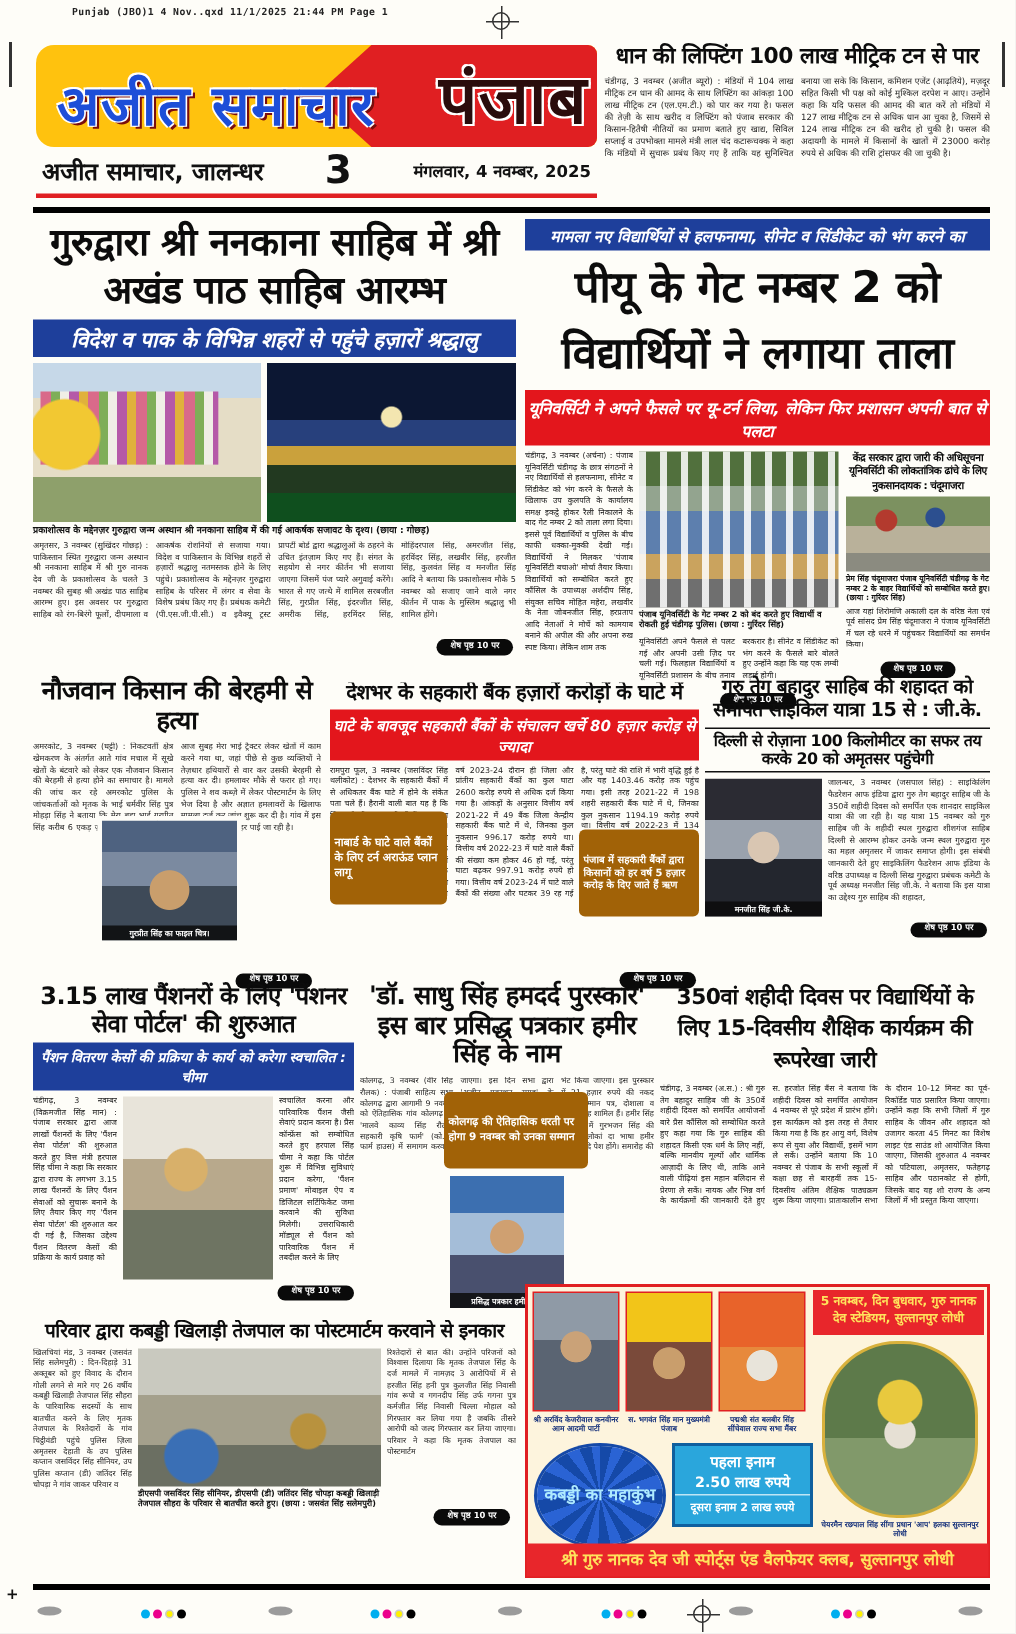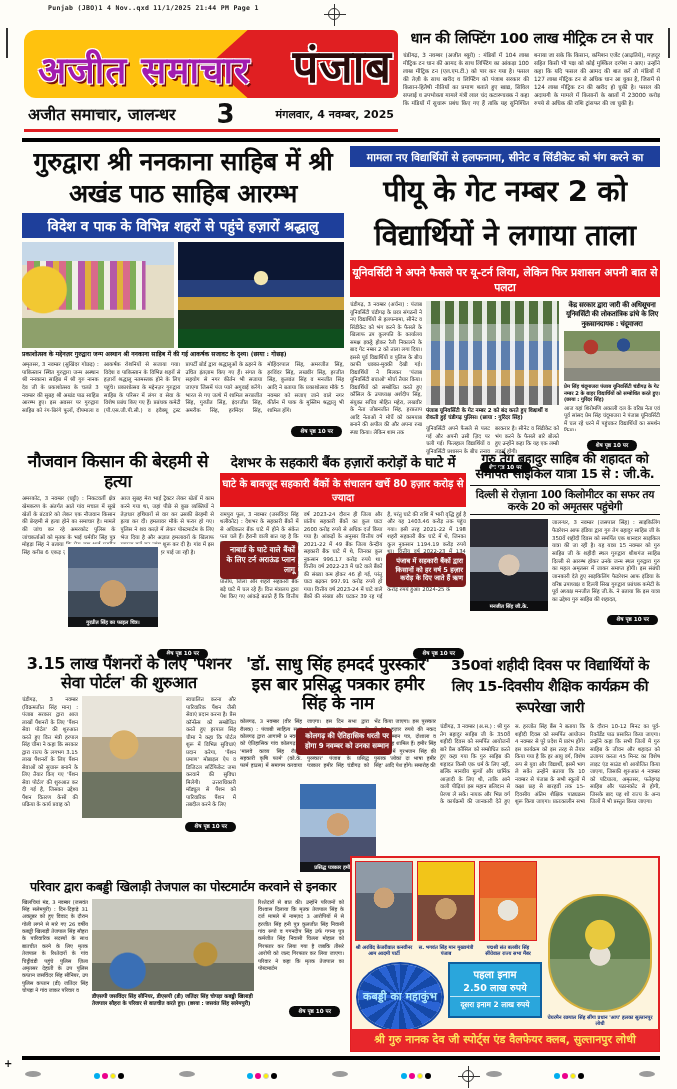--- a/index.html
+++ b/index.html
@@ -4,36 +4,36 @@
 <style>
   * { margin:0; padding:0; box-sizing:border-box; }
   html,body { background:#e9e9e9; }
   #page {
     position:relative; width:677px; height:1089px; margin:0 auto;
     background:#fefdf8; overflow:hidden;
     font-family:"DejaVu Sans","Liberation Sans",sans-serif; color:#111;
   }
   .abs { position:absolute; }
   .hl { font-weight:bold; color:#0c0c0c; text-align:center; line-height:1.16; letter-spacing:-0.3px; }
-  .bar { font-weight:bold; color:#fff; text-align:center; }
+  .bar { font-weight:bold; color:#fff; text-align:center;font-style:italic; }
   .bar-blue { background:#1e3f9b; }
   .bar-red  { background:#e3161c; }
   .bar-black{ background:#0a0a0a; }
   .body-txt { font-size:5.5px; line-height:1.42; text-align:justify; color:#1d1d1d; overflow:hidden; }
   .cols2 { column-count:2; column-gap:5px; }
   .cols3 { column-count:3; column-gap:5px; }
   .cols4 { column-count:4; column-gap:5px; }
   .cap { font-weight:bold; font-size:6px; line-height:1.3; color:#101010; text-align:left; }
   .pill {
     display:inline-block; background:#0a0a0a; color:#fff; font-weight:bold;
     font-size:5.6px; line-height:1; padding:2.5px 9px; border-radius:8px; white-space:nowrap;
   }
   .blackbox {
-    background:#7f1d1d; color:#fff; font-weight:bold; text-align:right;
-    border-radius:4px; padding:4px 3px; line-height:1.35;
+    background:#a16207; color:#fff; font-weight:bold; text-align:left;
+    border-radius:4px; padding:16px 3px; line-height:1.35;
   }
   .photo { background:#ccc; position:relative; overflow:hidden; }
   .pstrip { position:absolute; left:0; right:0; bottom:0; background:rgba(10,10,10,.85); color:#fff; font-size:5.2px; font-weight:bold; text-align:center; padding:1px 0; }
   
   .ph-palki { background:
      radial-gradient(circle at 14% 45%, #f2c832 0 16%, rgba(0,0,0,0) 17%),
      repeating-linear-gradient(90deg,#d96a8a 0 7px,#7fae58 7px 13px,#f0eee6 13px 19px,#b559a8 19px 26px,#e0b13c 26px 32px),
      linear-gradient(180deg,#c6d8e8 0 22%,#e5ddc6 22% 72%,#8ea06b 72%);
      background-size:100% 100%, 78% 46%, 100% 100%;
      background-position:0 0, 14% 34%, 0 0; background-repeat:no-repeat; }
@@ -73,21 +73,21 @@
      radial-gradient(circle at 50% 62%, #e8e4da 0 18%, rgba(0,0,0,0) 19%),
      linear-gradient(180deg,#e8632a 0 46%,#e7893c 46%); }
   .ph-singa { background:
      radial-gradient(circle at 50% 34%, #e8c93e 0 16%, rgba(0,0,0,0) 17%),
      radial-gradient(circle at 50% 52%, #e6e0d4 0 13%, rgba(0,0,0,0) 14%),
      linear-gradient(180deg,#5d7a4a 0 55%,#81996a 55%); }
   
   #logo-band { position:relative; height:68px; background:#ffc20e; border-radius:12px 6px 6px 12px; overflow:hidden; }
   #logo-red { position:absolute; top:0; right:0; width:188px; height:100%; background:#e01f22;
     clip-path:polygon(0 50%, 20% 0, 100% 0, 100% 100%, 20% 100%); }
-  #logo-paper { position:absolute; left:14px; top:13px; font-size:37px; font-weight:bold; color:#a21caf;
+  #logo-paper { position:absolute; left:14px; top:13px; font-size:37px; font-weight:bold; color:#1d4ed8;
     text-shadow:-1px -1px 0 #fff,1px -1px 0 #fff,-1px 1px 0 #fff,1px 1px 0 #fff,2.5px 2.5px 0 #7a0d0d; letter-spacing:1px; }
   #logo-edition { position:absolute; right:6px; top:4px; font-size:45px; font-weight:bold; color:#2a0c0c;
     text-shadow:-1.5px -1.5px 0 #fff,1.5px -1.5px 0 #fff,-1.5px 1.5px 0 #fff,1.5px 1.5px 0 #fff; letter-spacing:1px; }
   #info-band { height:34px; display:flex; align-items:center; justify-content:space-between;
     border-bottom:3.5px solid #e01f22; padding:0 4px; font-weight:bold; }
   
   .crosshair { width:22px; height:22px; position:absolute; }
   .crosshair::before { content:""; position:absolute; left:0; right:0; top:10px; border-top:1px solid #333; }
   .crosshair::after  { content:""; position:absolute; top:0; bottom:0; left:10px; border-left:1px solid #333; }
   .crosshair .ring { position:absolute; left:4px; top:4px; width:12px; height:12px; border:1px solid #333; border-radius:50%; }
@@ -197,20 +197,21 @@
       <div class="photo ph-gk" style="float:left; width:78px; height:92px; margin:0 4px 2px 0;">
         <div class="pstrip">मनजीत सिंह जी.के.</div>
       </div>
       <div class="body-txt" style="font-size:5.4px; height:108px;">जालन्धर, 3 नवम्बर (जसपाल सिंह) : साइकिलिंग फैडरेशन आफ इंडिया द्वारा गुरु तेग बहादुर साहिब जी के 350वें शहीदी दिवस को समर्पित एक शानदार साइकिल यात्रा की जा रही है। यह यात्रा 15 नवम्बर को गुरु साहिब जी के शहीदी स्थल गुरुद्वारा शीशगंज साहिब दिल्ली से आरम्भ होकर उनके जन्म स्थल गुरुद्वारा गुरु का महल अमृतसर में जाकर समाप्त होगी। इस संबंधी जानकारी देते हुए साइकिलिंग फैडरेशन आफ इंडिया के वरिष्ठ उपाध्यक्ष व दिल्ली सिख गुरुद्वारा प्रबंधक कमेटी के पूर्व अध्यक्ष मनजीत सिंह जी.के. ने बताया कि इस यात्रा का उद्देश्य गुरु साहिब की शहादत,</div>
       <span class="pill" style="position:absolute; right:2px; bottom:2px;">शेष पृष्ठ 10 पर</span>
     </div>
   </div>
 
   <div class="abs" style="left:22px; top:655px; width:214px;">
     <div class="hl" style="font-size:16px;">3.15 लाख पैंशनरों के लिए 'पैंशनर सेवा पोर्टल' की शुरुआत</div>
+    <div class="bar bar-blue" style="font-size:9.2px; padding:3px 1px; margin-top:3px;">पैंशन वितरण केसों की प्रक्रिया के कार्य को करेगा स्वचालित : चीमा</div>
     <div style="position:relative; height:136px; margin-top:4px;">
       <div class="body-txt" style="position:absolute; left:0; top:0; width:56px; height:134px; font-size:5.3px;">चंडीगढ़, 3 नवम्बर (विक्रमजीत सिंह मान) : पंजाब सरकार द्वारा आज लाखों पैंशनरों के लिए 'पैंशन सेवा पोर्टल' की शुरुआत करते हुए वित्त मंत्री हरपाल सिंह चीमा ने कहा कि सरकार द्वारा राज्य के लगभग 3.15 लाख पैंशनरों के लिए पैंशन सेवाओं को सुचारू बनाने के लिए तैयार किए गए 'पैंशन सेवा पोर्टल' की शुरुआत कर दी गई है, जिसका उद्देश्य पैंशन वितरण केसों की प्रक्रिया के कार्य प्रवाह को</div>
       <div class="photo ph-cheema" style="position:absolute; left:60px; top:0; width:100px; height:122px;"></div>
       <div class="body-txt" style="position:absolute; right:0; top:0; width:50px; height:120px; font-size:5.3px;">स्वचालित करना और पारिवारिक पैंशन जैसी सेवाएं प्रदान करना है। प्रैस कॉन्फ्रेंस को सम्बोधित करते हुए हरपाल सिंह चीमा ने कहा कि पोर्टल शुरू में विभिन्न सुविधाएं प्रदान करेगा, 'पैंशन प्रमाण' मोबाइल ऐप व डिजिटल सर्टिफिकेट जमा करवाने की सुविधा मिलेगी। उत्तराधिकारी मॉड्यूल से पैंशन को पारिवारिक पैंशन में तबदील करने के लिए</div>
       <span class="pill" style="position:absolute; right:0; bottom:0;">शेष पृष्ठ 10 पर</span>
     </div>
   </div>
 
   <div class="abs" style="left:240px; top:655px; width:196px;">
     <div class="hl" style="font-size:17px;">'डॉ. साधु सिंह हमदर्द पुरस्कार' इस बार प्रसिद्ध पत्रकार हमीर सिंह के नाम</div>
@@ -240,20 +241,21 @@
     </div>
   </div>
 
   <div class="abs" style="left:350px; top:856px; width:310px; height:196px; border:2.5px solid #e01f22; background:#fdf4dd;">
     <div class="photo ph-kejriwal" style="position:absolute; left:3px; top:3px; width:58px; height:80px; border:1.5px solid #e01f22;"></div>
     <div class="photo ph-mann" style="position:absolute; left:65px; top:3px; width:58px; height:80px; border:1.5px solid #e01f22;"></div>
     <div class="photo ph-sant" style="position:absolute; left:127px; top:3px; width:58px; height:80px; border:1.5px solid #e01f22;"></div>
     <div class="adcap" style="position:absolute; left:3px; top:86px; width:58px;">श्री अरविंद केजरीवाल कनवीनर आम आदमी पार्टी</div>
     <div class="adcap" style="position:absolute; left:65px; top:86px; width:58px;">स. भगवंत सिंह मान मुख्यमंत्री पंजाब</div>
     <div class="adcap" style="position:absolute; left:127px; top:86px; width:58px;">पद्मश्री संत बलबीर सिंह सींचेवाल राज्य सभा मैंबर</div>
+    <div style="position:absolute; left:190px; top:2px; width:114px; height:30px; background:#e8262b; color:#ffe35c; font-weight:bold; font-size:8.2px; text-align:center; line-height:1.35; padding:2px;">5 नवम्बर, दिन बुधवार, गुरु नानक देव स्टेडियम, सुल्तानपुर लोधी</div>
     <div class="photo ph-singa" style="position:absolute; left:196px; top:36px; width:104px; height:118px; border-radius:48% / 42%; border:2px solid #d8b13c;"></div>
     <div class="adcap" style="position:absolute; left:192px; top:156px; width:112px;">चेयरमैन रछपाल सिंह सींगा प्रधान 'आप' हलका सुल्तानपुर लोधी</div>
     <div class="starburst" style="position:absolute; left:6px; top:106px; width:84px; height:66px; font-size:11px; line-height:1.15;">कबड्डी का महाकुंभ</div>
     <div class="prizebox" style="position:absolute; left:96px; top:104px; width:94px; height:56px; padding-top:3px;">
       <div style="font-size:10px;">पहला इनाम</div>
       <div style="font-size:9.5px;">2.50 लाख रुपये</div>
       <div style="font-size:7.4px; border-top:1px solid #bfe6f5; margin-top:2px; padding-top:2px;">दूसरा इनाम 2 लाख रुपये</div>
     </div>
     <div style="position:absolute; left:-1px; bottom:-1px; width:308px; height:22px; background:#e8262b; color:#ffe35c; font-weight:bold; font-size:11px; text-align:center; line-height:22px;">श्री गुरु नानक देव जी स्पोर्ट्स एंड वैलफेयर क्लब, सुल्तानपुर लोधी</div>
   </div>

